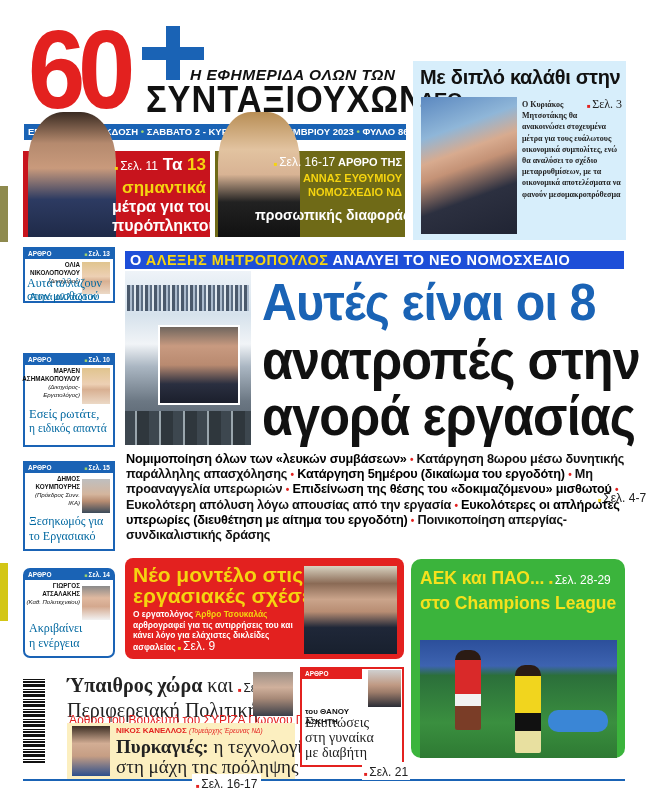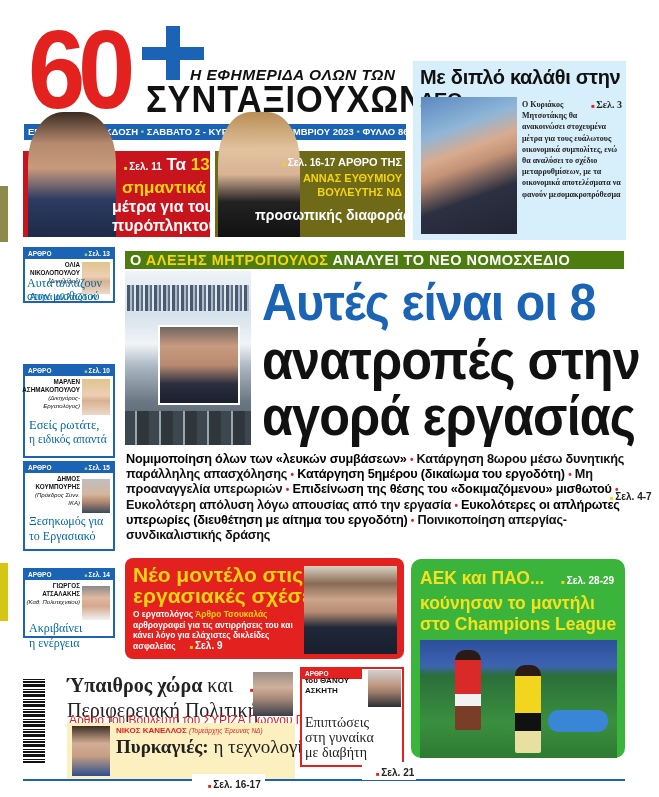--- a/index.html
+++ b/index.html
@@ -20,21 +20,21 @@
   
   .side-bar1 { left: 0; top: 186px; width: 8px; height: 56px; background: #8e8a4e; }
   .side-bar2 { left: 0; top: 563px; width: 8px; height: 58px; background: #d3c615; }
 
   
   .promo-red { left: 23px; top: 151px; width: 187px; height: 86px; background: #c8141d; }
   .promo-olive { left: 215px; top: 151px; width: 190px; height: 86px; background: #6f6a17; }
   .person-photo { background: linear-gradient(180deg,#3a2b22 0%,#b58a6e 25%,#c99a7c 45%,#2d3b62 70%,#1f2a48 100%); border-radius: 40% 40% 0 0; }
   .person-photo.w { background: linear-gradient(180deg,#b88e55 0%,#e2c3a0 30%,#d8b394 50%,#222 72%,#111 100%); }
   .promo-text { text-align: right; font-weight: 700; line-height: 19px; }
-  .sel { font-size: 10px; font-weight: 700; color: #fff; margin-left: 12px; }
+  .sel { font-size: 12px; font-weight: 400; color: #fff; }
   .sel::before { content: "■ "; color: #f5d410; font-size: 6px; }
   .sel.red::before { color: #e3211f; }
   .sel.dark { color: #222; }
 
   
   .right-box { left: 413px; top: 61px; width: 213px; height: 179px; background: #d7eefb; }
   .right-title { left: 420px; top: 66px; font-size: 20px; font-weight: 700; color: #111; letter-spacing: -0.3px; }
   .right-photo { left: 421px; top: 97px; width: 96px; height: 137px; background: linear-gradient(160deg,#5b88c0 0%,#8fb6d8 25%,#d8ab8f 40%,#c49276 50%,#2c3040 70%,#202433 100%); }
   .right-text { left: 522px; top: 99px; width: 100px; font-family: "Liberation Serif", serif; font-weight: 700; font-size: 8px; line-height: 11.2px; color: #222; }
 
@@ -42,21 +42,21 @@
   .card { left: 23px; width: 92px; border: 2px solid #1a63b5; background: #fff; }
   .card-head { height: 10px; background: #1a63b5; color: #fff; font-size: 6.5px; font-weight: 700; line-height: 10px; padding: 0 3px; display: flex; justify-content: space-between; }
   .card-head .s::before { content: "■ "; color: #9fd36b; font-size: 5px; }
   .card-name { position: absolute; right: 33px; text-align: right; font-size: 6.3px; font-weight: 900; line-height: 8px; color: #111; }
   .card-role { display: block; font-style: italic; font-weight: 400; font-size: 6px; }
   .card-photo { position: absolute; right: 3px; top: 13px; width: 28px; height: 32px; background: linear-gradient(180deg,#e0c48e 0%,#edd0b4 45%,#d8b092 60%,#ecd9c6 100%); }
   .card-photo.m { background: linear-gradient(180deg,#bfbfbf 0%,#d4b59d 45%,#b88d72 65%,#3a4a5a 100%); }
   .card-body { position: absolute; left: 4px; font-family: "Liberation Serif", serif; font-size: 12.5px; line-height: 13px; color: #0369a1; }
 
   
-  .red-banner { left: 125px; top: 251px; width: 499px; height: 18px; background: #4d7c0f; color: #fff; font-weight: 900; font-size: 14.5px; line-height: 18px; padding-left: 5px; white-space: nowrap; letter-spacing: 0.5px; }
+  .red-banner { left: 125px; top: 251px; width: 499px; height: 18px; background: #1d4ed8; color: #fff; font-weight: 900; font-size: 14.5px; line-height: 18px; padding-left: 5px; white-space: nowrap; letter-spacing: 0.5px; }
   .red-banner .yel { color: #f5d410; }
 
   
   .collage { left: 125px; top: 271px; width: 126px; height: 174px; background: linear-gradient(180deg,#eef3f8 0%,#d6e2ec 25%,#f1f4f7 42%,#aab6c2 55%,#6b7783 75%,#4b5662 100%); overflow: hidden; }
   .collage .crowd { position: absolute; left: 2px; top: 14px; width: 122px; height: 26px; background: repeating-linear-gradient(90deg,#25354a 0 3px,#9fb0c4 3px 5px,#3b4e66 5px 7px,#dfe7ee 7px 9px); opacity: 0.8; }
   .collage .inset { position: absolute; left: 33px; top: 54px; width: 82px; height: 80px; border: 2px solid #fff; background: linear-gradient(180deg,#70665e 0%,#c89a80 25%,#b98a70 50%,#2a2f40 75%,#1b1f2c 100%); }
   .collage .desks { position: absolute; left: 0; top: 140px; width: 126px; height: 34px; background: repeating-linear-gradient(90deg,#3d474f 0 10px,#9aa6ad 10px 12px,#2f373d 12px 24px); }
 
   .headline-blue { left: 262px; top: 273px; font-weight: 900; font-size: 52px; line-height: 58px; color: #1a63b5; letter-spacing: -1px; transform: scaleX(0.93); transform-origin: left top; white-space: nowrap; }
   .headline-black { left: 262px; font-weight: 900; font-size: 56px; line-height: 56px; color: #111; letter-spacing: -1px; transform: scaleX(0.9); transform-origin: left top; white-space: nowrap; }
@@ -93,21 +93,21 @@
   .yb-name i { font-weight: 400; font-size: 6.5px; }
   .yb-title { left: 116px; top: 737px; font-family: "Liberation Serif", serif; font-size: 19px; line-height: 20px; color: #222; white-space: nowrap; }
   .yb-title b { font-weight: 700; }
 
   .bottom-rule { left: 23px; top: 779px; width: 602px; height: 2px; background: #1a63b5; }
   .bottom-sel { left: 192px; top: 774px; background: #fff; padding: 0 4px; }
 
   
   .ask-box { left: 300px; top: 667px; width: 104px; height: 100px; border: 2px solid #e3211f; background: #fff; }
   .ask-head { left: 302px; top: 669px; width: 60px; height: 10px; background: #e3211f; color: #fff; font-size: 6.5px; font-weight: 700; line-height: 10px; padding-left: 3px; }
-  .ask-name { left: 305px; top: 676px; font-size: 8px; font-weight: 900; line-height: 10px; color: #111; }
+  .ask-name { left: 305px; top: 707px; font-size: 8px; font-weight: 900; line-height: 10px; color: #111; }
   .ask-photo { left: 368px; top: 670px; width: 33px; height: 37px; background: linear-gradient(180deg,#cfcfcf 0%,#c09a84 40%,#9e7d6b 60%,#2a2d36 100%); }
   .ask-body { left: 305px; top: 715px; font-family: "Liberation Serif", serif; font-size: 14px; line-height: 15px; color: #222; }
   .ask-sel { left: 362px; top: 762px; background: #fff; padding: 0 2px; }
 </style>
 </head>
 <body>
 
 <div class="abs logo-60">60</div>
 <div class="abs logo-plus">
     <div class="h"></div>
@@ -135,21 +135,21 @@
   <div style="font-size:17px;color:#f5d410;">σημαντικά</div>
   <div style="font-size:16px;white-space:nowrap;">μέτρα για τους</div>
   <div style="font-size:16px;">πυρόπληκτους</div>
 </div>
 
 <div class="abs promo-olive"></div>
 <div class="abs person-photo w" style="left:218px;top:112px;width:82px;height:125px;"></div>
 <div class="abs promo-text" style="left:255px;top:155px;width:147px;color:#fff;">
   <div style="font-size:11px;line-height:14px;white-space:nowrap;"><span class="sel">Σελ. 16-17</span> <span>ΑΡΘΡΟ ΤΗΣ</span></div>
   <div style="font-size:11px;line-height:14px;color:#f5d410;">ΑΝΝΑΣ ΕΥΘΥΜΙΟΥ</div>
-  <div style="font-size:11px;line-height:14px;color:#f5d410;">ΒΟΥΛΕΥΤΗΣ ΝΔ</div>
+  <div style="font-size:11px;line-height:14px;color:#f5d410;">ΝΟΜΟΣΧΕΔΙΟ ΝΔ</div>
   <div style="font-size:14px;line-height:17px;white-space:nowrap;margin-top:8px;">προσωπικής διαφοράς</div>
 </div>
 
 <div class="abs right-box"></div>
 <div class="abs right-title">Με διπλό καλάθι στην ΔΕΘ</div>
 <div class="abs right-photo"></div>
 <div class="abs right-text">
   <span style="float:right;" class="sel red dark">Σελ. 3</span>
   <span>Ο Κυριάκος Μητσοτάκης θα ανακοινώσει στοχευμένα μέτρα για τους ευάλωτους οικονομικά συμπολίτες, ενώ θα αναλύσει το σχέδιο μεταρρυθμίσεων, με τα οικονομικά αποτελέσματα να φανούν μεσομακροπρόθεσμα</span>
 </div>
@@ -159,21 +159,21 @@
       <span>ΑΡΘΡΟ</span>
       <span class="s">Σελ. 13</span>
     </div>
   <div class="card-name" style="top:12px;"><span>ΟΛΙΑ</span><br><span>ΝΙΚΟΛΟΠΟΥΛΟΥ</span><span class="card-role">(Δικηγόρος)</span></div>
   <div class="card-photo"></div>
   <div class="card-body" style="top:41px;font-size:11px;line-height:12px;"><span>Αυτά αλλάζουν</span></div>
 </div>
 <div class="abs card-body" style="left:27px;top:277px;font-size:12px;">Αυτά αλλάζουν</div>
 <div class="abs card-body" style="left:27px;top:290px;font-size:12px;">στην μισθωτού</div>
 
-<div class="abs card" style="top:353px;height:94px;margin-top:11px;">
+<div class="abs card" style="top:353px;height:94px;">
   <div class="card-head">
       <span>ΑΡΘΡΟ</span>
       <span class="s">Σελ. 10</span>
     </div>
   <div class="card-name" style="top:12px;"><span>ΜΑΡΛΕΝ</span><br><span>ΑΣΗΜΑΚΟΠΟΥΛΟΥ</span><span class="card-role">(Δικηγόρος-Εργατολόγος)</span></div>
   <div class="card-photo" style="height:36px;"></div>
   <div class="card-body" style="top:53px;">Εσείς ρωτάτε,</div>
   <div class="card-body" style="top:67px;font-size:11.5px;white-space:nowrap;">η ειδικός απαντά</div>
 </div>
 
@@ -181,21 +181,21 @@
   <div class="card-head">
       <span>ΑΡΘΡΟ</span>
       <span class="s">Σελ. 15</span>
     </div>
   <div class="card-name" style="top:12px;"><span>ΔΗΜΟΣ</span><br><span>ΚΟΥΜΠΟΥΡΗΣ</span><span class="card-role">(Πρόεδρος Συνν. ΙΚΑ)</span></div>
   <div class="card-photo m" style="top:16px;height:34px;"></div>
   <div class="card-body" style="top:52px;white-space:nowrap;font-size:12px;">Ξεσηκωμός για</div>
   <div class="card-body" style="top:67px;font-size:12px;">το Εργασιακό</div>
 </div>
 
-<div class="abs card" style="top:568px;height:70px;">
+<div class="abs card" style="top:568px;height:90px;border-radius:7px;">
   <div class="card-head">
       <span>ΑΡΘΡΟ</span>
       <span class="s">Σελ. 14</span>
     </div>
   <div class="card-name" style="top:12px;"><span>ΓΙΩΡΓΟΣ</span><br><span>ΑΤΣΑΛΑΚΗΣ</span><span class="card-role">(Καθ. Πολυτεχνείου)</span></div>
   <div class="card-photo m" style="top:16px;height:34px;background:linear-gradient(180deg,#8a8a8a 0%,#e0b9a0 35%,#d4a88e 60%,#f2f2f2 100%);"></div>
   <div class="card-body" style="top:52px;font-size:12px;">Ακριβαίνει</div>
   <div class="card-body" style="top:67px;font-size:12px;text-align:right;">η ενέργεια</div>
 </div>
 
@@ -230,21 +230,20 @@
 </div>
 <div class="abs rf-body">
   <span>Ο εργατολόγος </span><span style="color:#f5d410;">Άρθρο Τσουκαλάς</span><span> αρθρογραφεί για τις αντιρρήσεις του και κάνει λόγο για ελάχιστες δικλείδες ασφαλείας</span>
   <span class="sel">Σελ. 9</span>
 </div>
 <div class="abs rf-photo"></div>
 
 <div class="abs green-feature"></div>
 <div class="abs gf-title">
   <div><span>ΑΕΚ και ΠΑΟ...</span> <span class="sel" style="color:#fff;">Σελ. 28-29</span></div>
-  <div>κούνησαν το μαντήλι</div>
   <div>στο Champions League</div>
 </div>
 <div class="abs gf-photo">
   <div class="p1"></div>
     <div class="p2"></div>
     <div class="gk"></div>
 </div>
 
 <div class="abs barcode"></div>
 <div class="abs reg-title">
@@ -255,20 +254,21 @@
 <div class="abs reg-sub">Άρθρο του Βουλευτή του ΣΥΡΙΖΑ Γιώργου Παπαηλιού</div>
 <div class="abs reg-photo"></div>
 
 <div class="abs yellow-box"></div>
 <div class="abs yb-photo"></div>
 <div class="abs yb-name">
   <span>ΝΙΚΟΣ ΚΑΝΕΛΛΟΣ</span> <i>(Τομεάρχης Έρευνας ΝΔ)</i>
 </div>
 <div class="abs yb-title">
   <b>Πυρκαγιές:</b><span> η τεχνολογία</span>
+  <div>στη μάχη της πρόληψης</div>
 </div>
 <div class="abs bottom-rule"></div>
 <div class="abs bottom-sel"><span class="sel red dark">Σελ. 16-17</span></div>
 
 <div class="abs ask-box"></div>
 <div class="abs ask-head">ΑΡΘΡΟ</div>
 <div class="abs ask-name">
   <div>του ΘΑΝΟΥ</div>
   <div>ΑΣΚΗΤΗ</div>
 </div>

